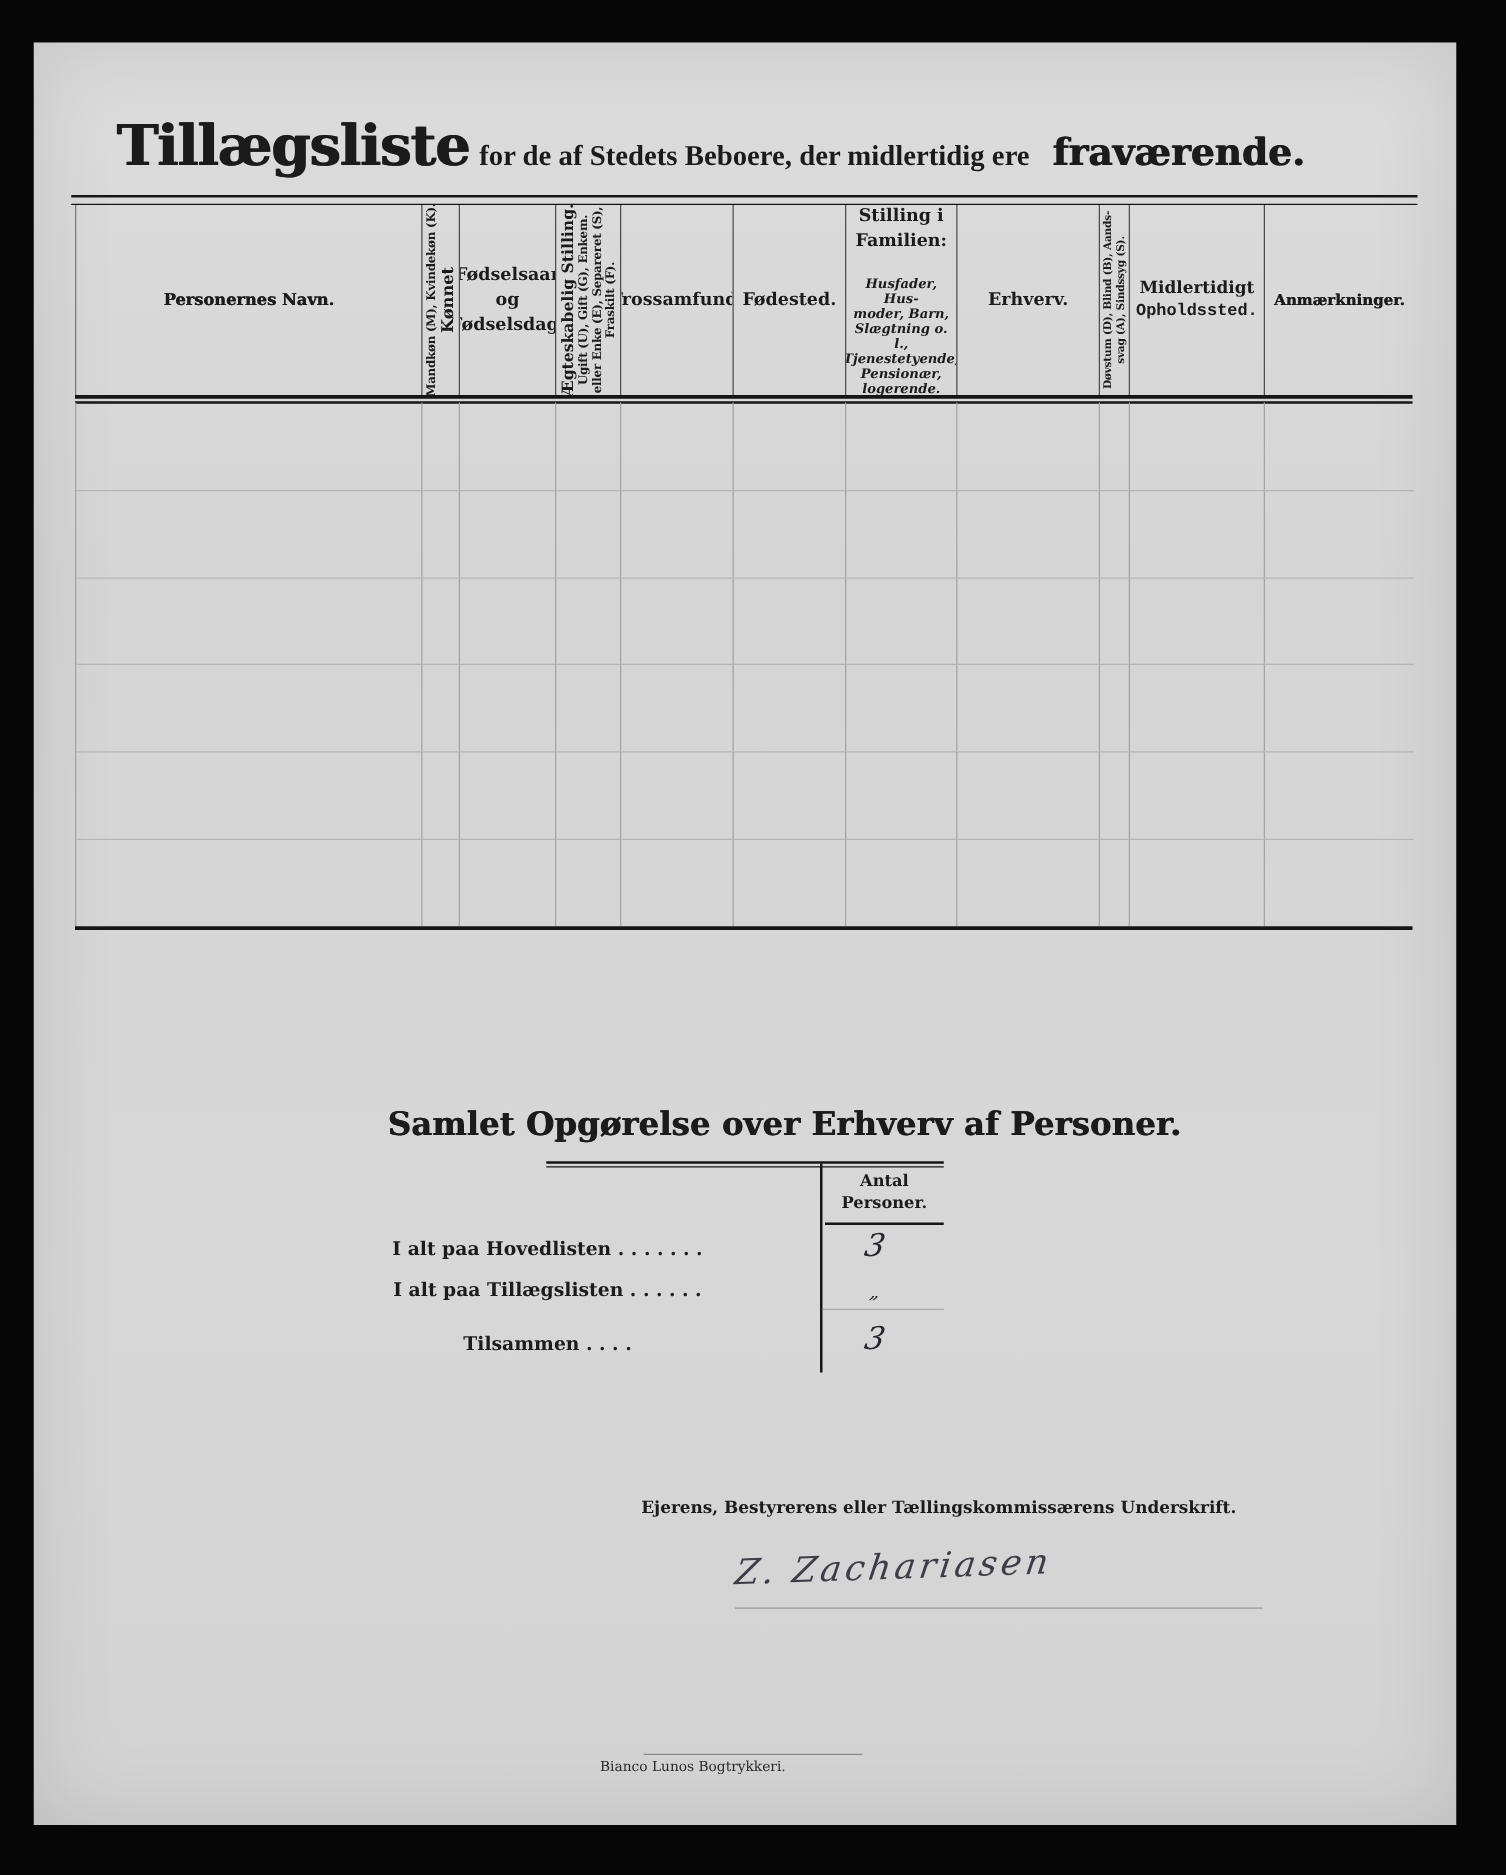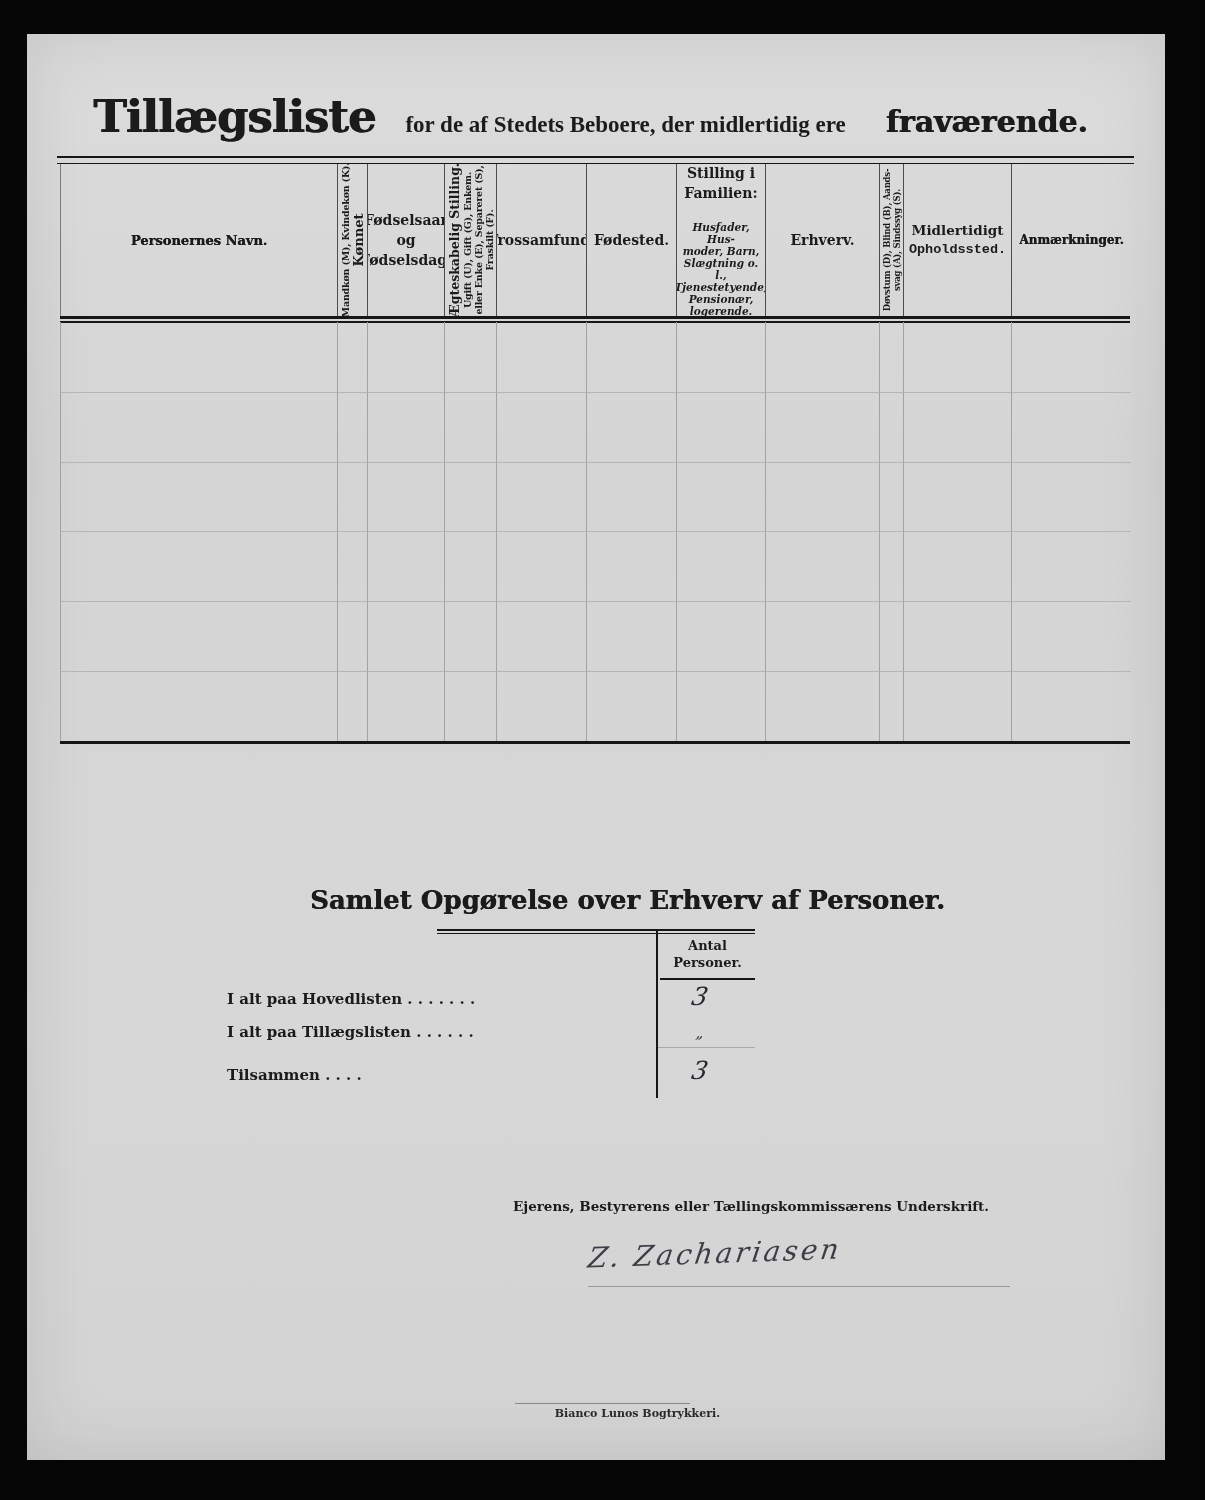--- a/index.html
+++ b/index.html
@@ -11,21 +11,21 @@
   }
   #paper{
     position:absolute;left:27px;top:34px;width:1138px;height:1426px;
     background:linear-gradient(180deg,#dcdcdc 0%,#d5d5d5 30%,#d7d7d7 70%,#d3d3d3 100%);
     box-shadow:inset 0 0 70px rgba(0,0,0,.10);
   }
   .rule{position:absolute;background:#161616;}
   .rule.faint{background:#a8a8a8;}
 
   
-  .title-row{position:absolute;left:66px;top:56px;display:flex;align-items:baseline;gap:30px;white-space:nowrap;}
+  .title-row{position:absolute;left:66px;top:56px;display:flex;align-items:baseline;gap:8px;white-space:nowrap;}
   .title-main{font-size:45px;font-weight:bold;letter-spacing:-1px;text-shadow:.9px 0 0 #1b1b1b;}
   .title-sub{font-size:23px;font-weight:bold;font-family:Liberation Serif, serif;}
   .title-emph{font-size:30px;font-weight:bold;text-shadow:.8px 0 0 #1b1b1b;margin-left:10px;}
 
   
   .hgrid{
     position:absolute;left:33px;top:130px;width:1070px;height:152px;
     display:grid;grid-template-columns:276px 30px 77px 52px 90px 90px 89px 114px 24px 108px 120px;
     border-left:1px solid #7a7a7a;
   }
@@ -47,30 +47,30 @@
     grid-auto-rows:69.8px;
     border-left:1px solid #a3a3a3;
   }
   .bcell{border-left:1px solid #a3a3a3;border-top:1px solid #b6b6b6;}
   .bcell.c0{border-left:none;}
   .bcell.r0{border-top:none;}
 
   
   .sum-title{position:absolute;left:283px;top:851px;width:570px;text-align:center;font-size:26px;font-weight:bold;text-shadow:.5px 0 0 #1b1b1b;white-space:nowrap;}
   .sum-head{position:absolute;left:633px;top:903px;width:95px;text-align:center;font-weight:bold;font-size:13px;line-height:17px;}
-  .sum-label{position:absolute;left:200px;width:422px;text-align:left;font-weight:bold;font-size:15px;white-space:nowrap;}
+  .sum-label{position:absolute;left:200px;width:422px;text-align:center;font-weight:bold;font-size:15px;white-space:nowrap;}
   .sum-value{position:absolute;left:633px;width:80px;text-align:center;font-style:italic;font-size:25px;color:#26262e;transform:skewX(-10deg);}
   .sum-value.small{font-size:15px;}
 
   
   .sig-caption{position:absolute;left:424px;top:1164px;width:600px;text-align:center;font-weight:bold;font-size:13.5px;white-space:nowrap;}
   .sig-name{position:absolute;left:488px;top:1203px;width:400px;text-align:center;
     font-style:italic;font-size:28px;letter-spacing:3px;color:#3d3d46;
     transform:rotate(-2deg) skewX(-10deg);}
-  .footer-text{position:absolute;left:453px;top:1373px;width:240px;text-align:right;font-weight:bold;font-size:11px;color:#2a2a2a;}
+  .footer-text{position:absolute;left:453px;top:1373px;width:240px;text-align:left;font-weight:normal;font-size:11px;color:#2a2a2a;}
 </style>
 </head>
 <body>
 
 <div id="paper">
 
   <div class="title-row">
     <span class="title-main">Tillægsliste</span>
     <span class="title-sub">for de af Stedets Beboere, der midlertidig ere</span>
     <span class="title-emph">fraværende.</span>

